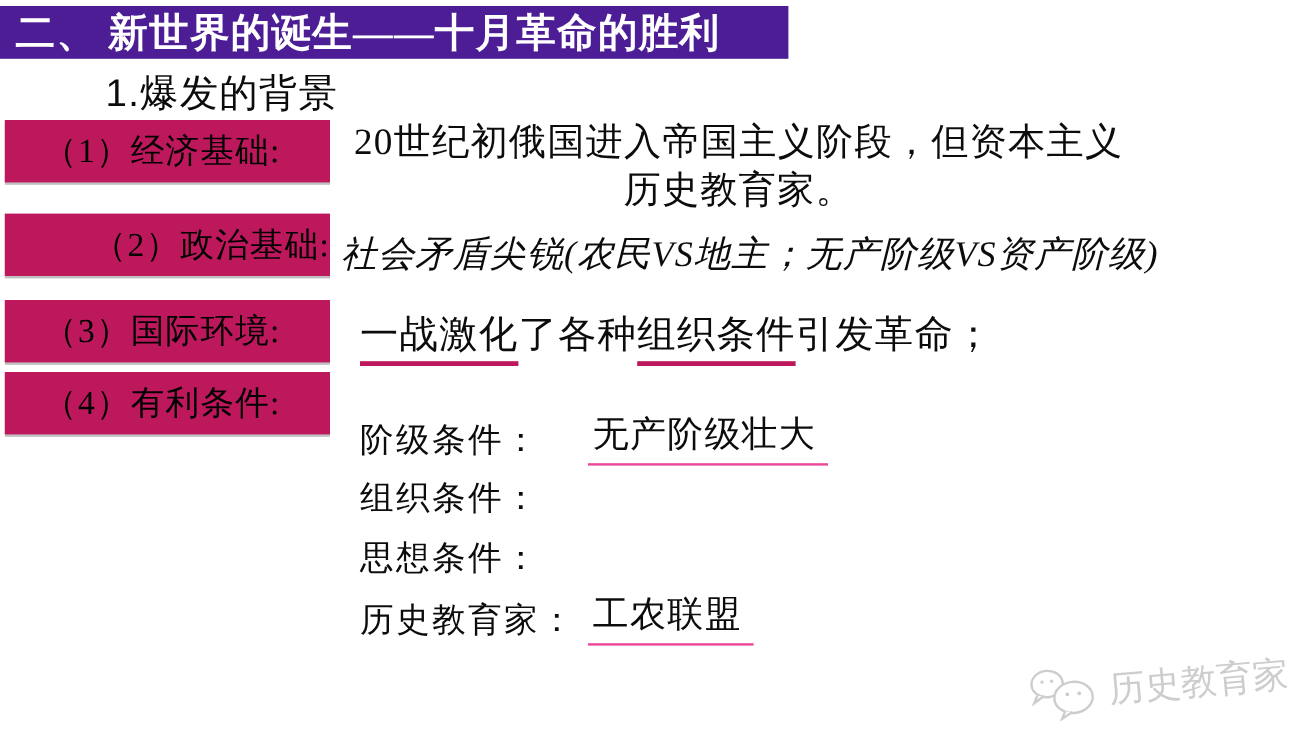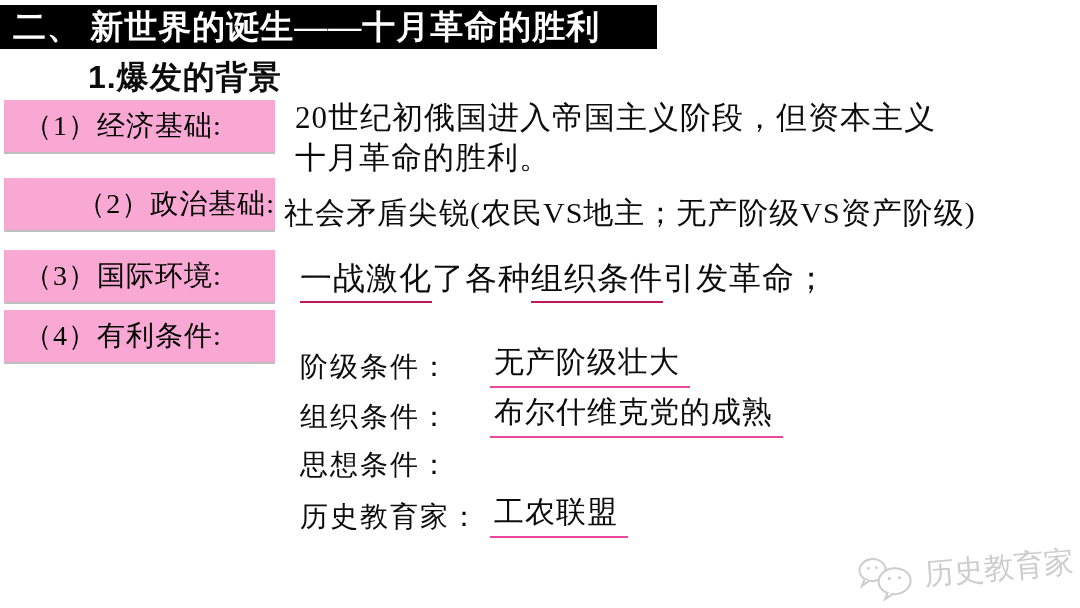--- a/index.html
+++ b/index.html
@@ -7,58 +7,58 @@
     position:relative;
     width:1080px;height:608px;
     background:#ffffff;
     overflow:hidden;
     font-family:"Liberation Serif","DejaVu Serif",serif;
     color:#0c0c0c;
   }
   
   .banner{
     position:absolute;left:0;top:5px;width:657px;height:44px;
-    background:#000000;
+    background:#4c1d95;
     color:#ffffff;
     display:flex;align-items:center;
     padding-left:13px;box-sizing:border-box;
     font-size:33px;font-weight:bold;
     letter-spacing:1px;
     font-family:"Liberation Serif","DejaVu Serif",serif;
     white-space:nowrap;
   }
   
   .subheading{
     position:absolute;left:88px;top:56px;
-    font-size:32px;font-weight:bold;
+    font-size:32px;font-weight:normal;
     font-family:"Liberation Sans","DejaVu Sans",sans-serif;
     letter-spacing:1px;
   }
   
   .label-box{
     position:absolute;left:4px;width:271px;height:52px;
-    background:#f9a8d4;
+    background:#be185d;
     display:flex;align-items:center;
-    padding-left:20px;box-sizing:border-box;
+    padding-left:32px;box-sizing:border-box;
     font-size:28px;color:#000000;
     letter-spacing:1px;
     box-shadow:0 2px 0 rgba(0,0,0,0.25);
     white-space:nowrap;
   }
   .label-box.b1{top:100px;}
   .label-box.b2{top:178px;justify-content:flex-end;}
   .label-box.b3{top:250px;}
   .label-box.b4{top:310px;}
   
   .body-text{position:absolute;font-size:31px;line-height:40px;letter-spacing:1px;white-space:nowrap;}
-  .t1{left:295px;top:98px;}
-  .t2{left:284px;top:193px;font-size:30px;}
+  .t1{left:295px;top:98px;text-align:center;}
+  .t2{left:284px;top:193px;font-size:30px;font-style:italic;}
   .t3{left:300px;top:258px;font-size:32px;}
   .seg{display:inline-block;}
-  .seg.u{border-bottom:2px solid #be185d;padding-bottom:3px;}
+  .seg.u{border-bottom:4px solid #be185d;padding-bottom:3px;}
   
   .conditions{position:absolute;left:300px;top:346px;}
   .cond-row{display:flex;align-items:baseline;height:50px;}
   .cond-name{font-size:28px;letter-spacing:2px;width:168px;white-space:nowrap;}
   .cond-value{
     font-size:30px;margin-left:22px;
     border-bottom:2px solid #ec4899;
     padding:0 10px 3px 4px;
     white-space:nowrap;letter-spacing:1px;
     transform:translateY(-4px);
@@ -94,37 +94,36 @@
   </div>
   <div class="label-box b3">
     <span>（3）国际环境:</span>
   </div>
   <div class="label-box b4">
     <span>（4）有利条件:</span>
   </div>
 
   <div class="body-text t1">
     <div>20世纪初俄国进入帝国主义阶段，但资本主义</div>
-    <div>十月革命的胜利。</div>
+    <div>历史教育家。</div>
   </div>
 
   <div class="body-text t2">社会矛盾尖锐(农民VS地主；无产阶级VS资产阶级)</div>
 
   <div class="body-text t3">
     <span class="seg u">一战激化</span><span class="seg">了各种</span><span class="seg u">组织条件</span><span class="seg">引发革命；</span>
   </div>
 
   <div class="conditions">
     <div class="cond-row">
       <span class="cond-name">阶级条件：</span>
       <span class="cond-value">无产阶级壮大</span>
     </div>
     <div class="cond-row">
       <span class="cond-name">组织条件：</span>
-      <span class="cond-value">布尔什维克党的成熟</span>
     </div>
     <div class="cond-row">
       <span class="cond-name">思想条件：</span>
     </div>
     <div class="cond-row">
       <span class="cond-name">历史教育家：</span>
       <span class="cond-value">工农联盟</span>
     </div>
   </div>
 

